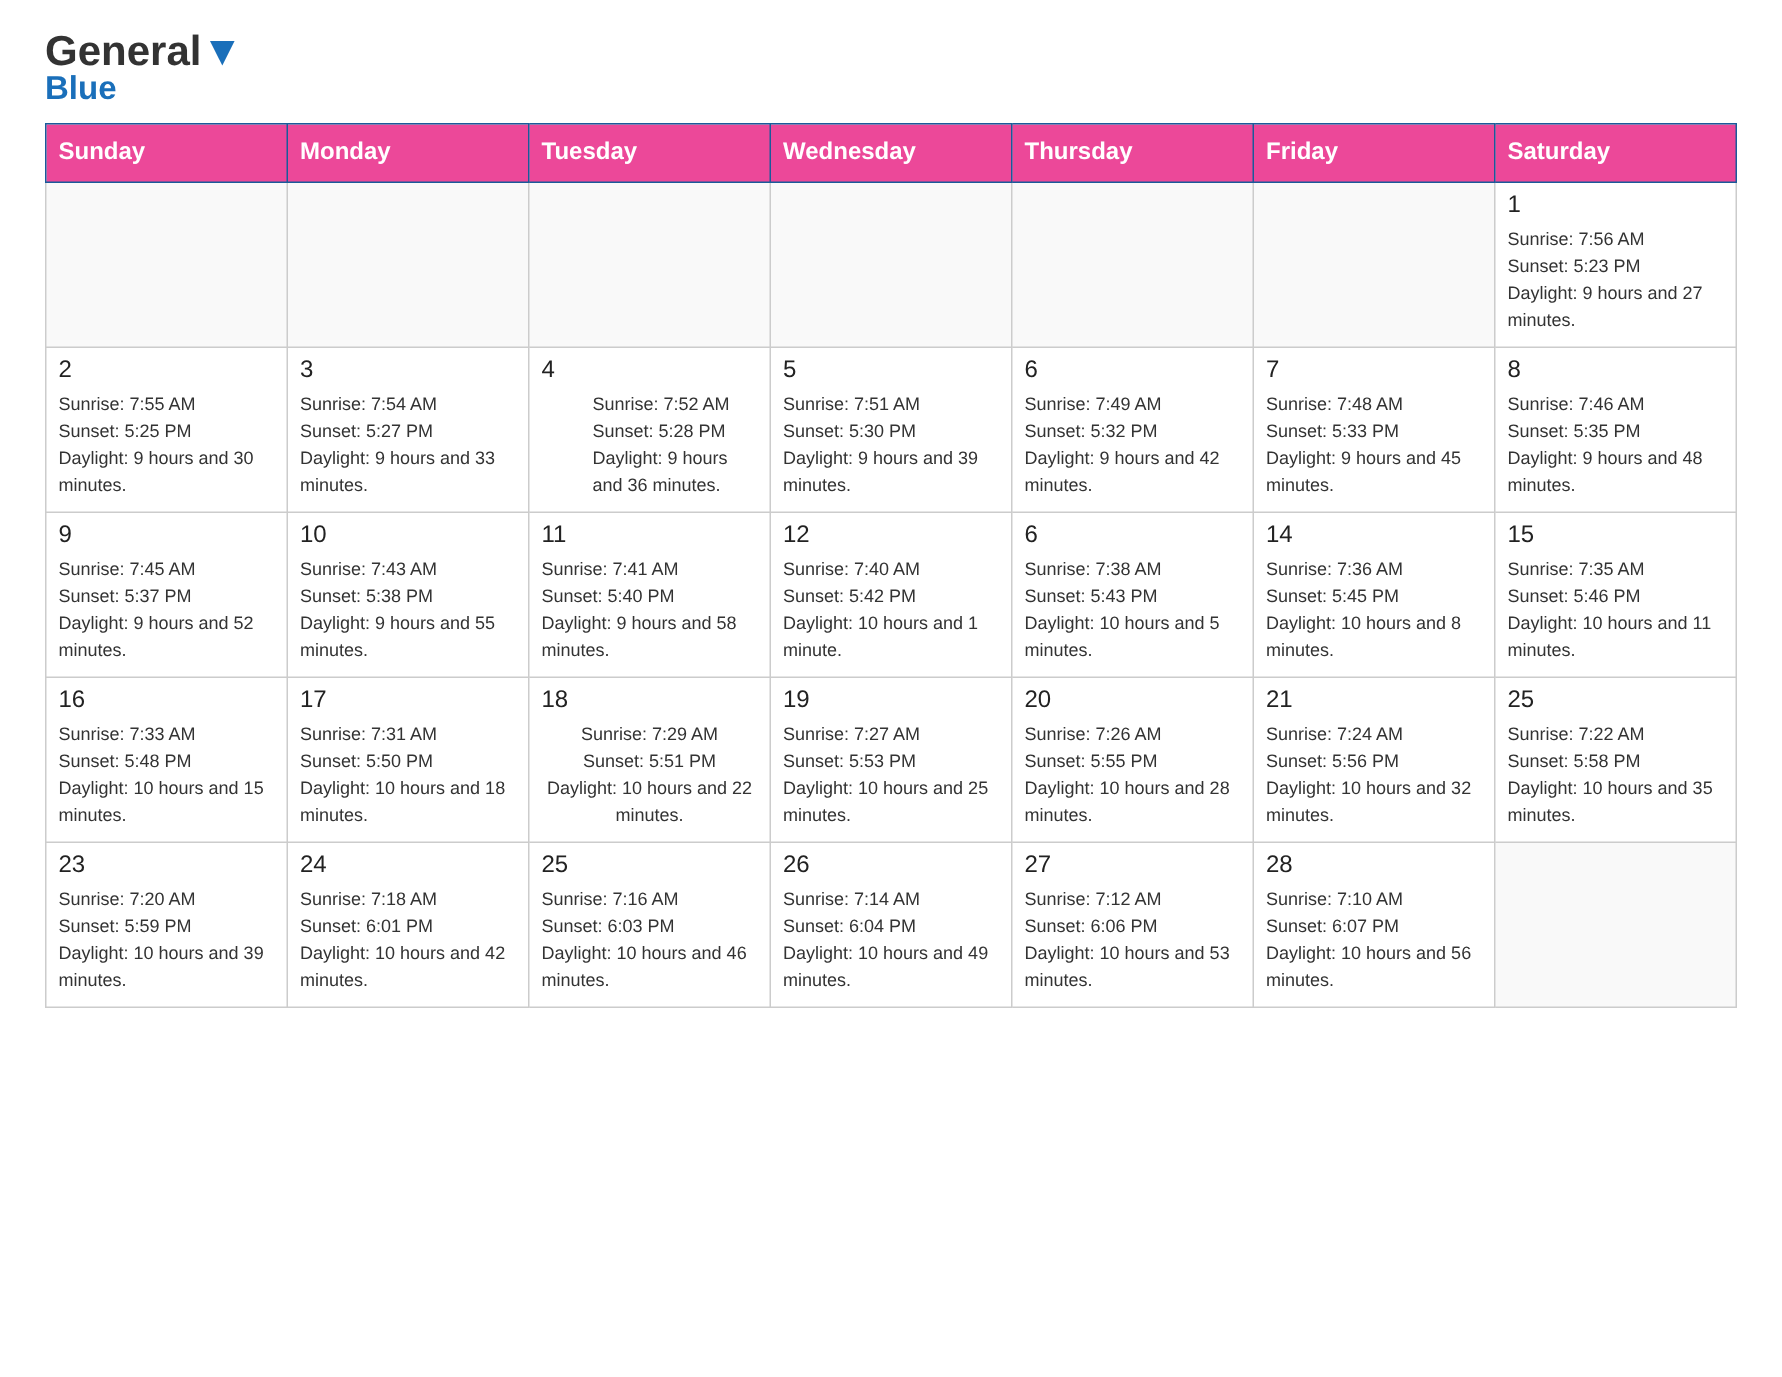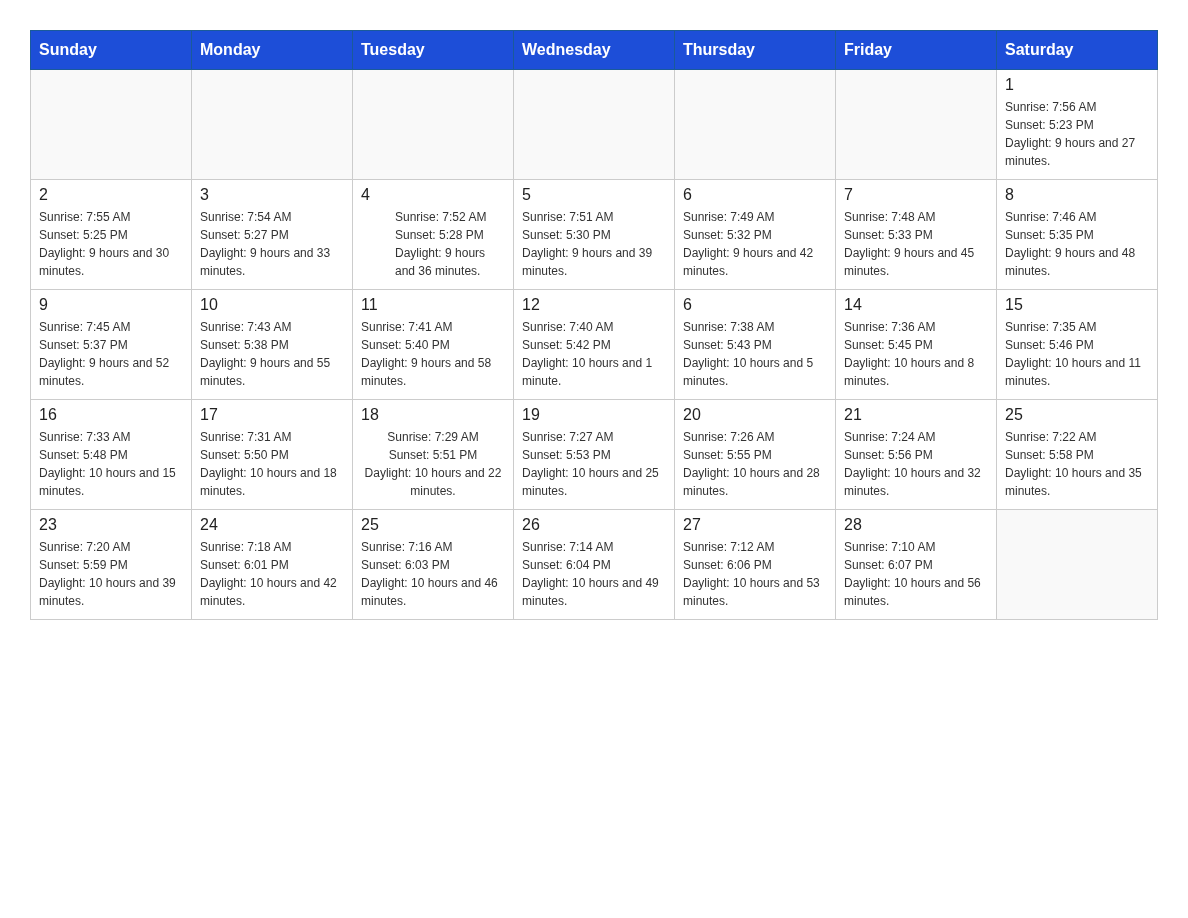--- a/index.html
+++ b/index.html
@@ -47,21 +47,21 @@
       font-size: 20px;
       color: #444;
       margin-top: 4px;
     }
     .calendar-table {
       width: 100%;
       border-collapse: collapse;
       margin-top: 8px;
     }
     .calendar-table th {
-      background-color: #1d4ed8;
+      background-color: #ec4899;
       color: #fff;
       font-size: 16px;
       font-weight: bold;
       padding: 10px 8px;
       text-align: left;
       border: 1px solid #1a5a9a;
     }
     .calendar-table td {
       vertical-align: top;
       padding: 6px 8px;
@@ -85,20 +85,26 @@
       background: #f9f9f9;
     }
     tr td {
       height: 110px;
     }
   </style>
 </head>
 <body>
 
 <div class="header-area">
+  <div class="logo">
+    <div class="logo-text">
+      General<span>▼</span>
+    </div>
+    <div class="logo-blue">Blue</div>
+  </div>
 </div>
 
 <table class="calendar-table">
   <thead>
     <tr>
       <th>Sunday</th>
       <th>Monday</th>
       <th>Tuesday</th>
       <th>Wednesday</th>
       <th>Thursday</th>

